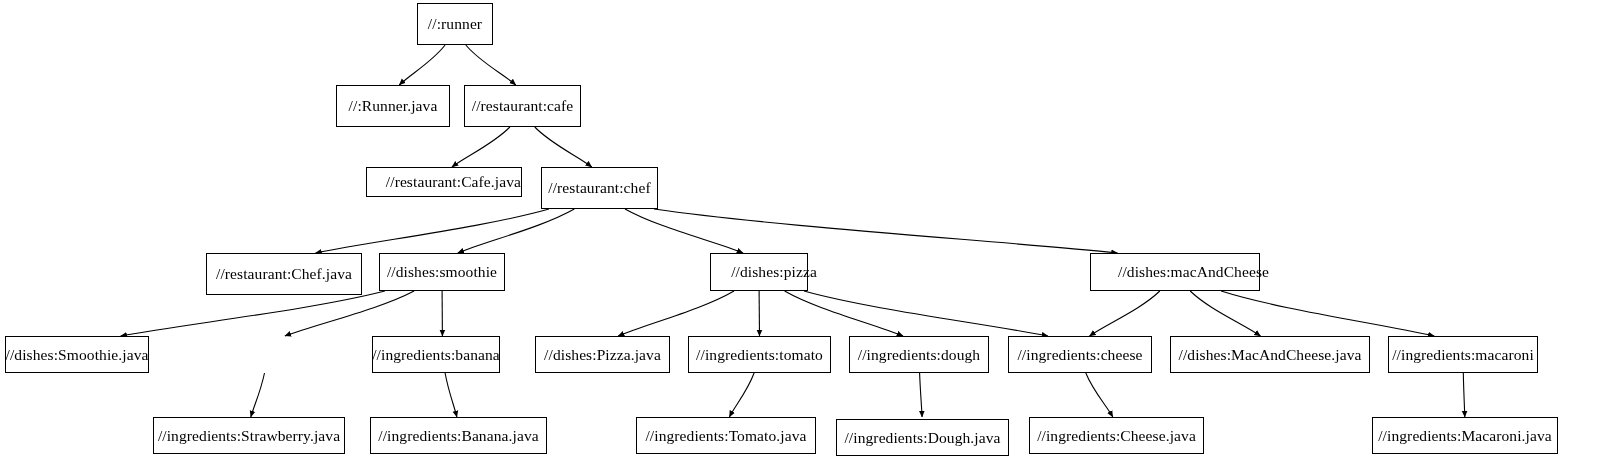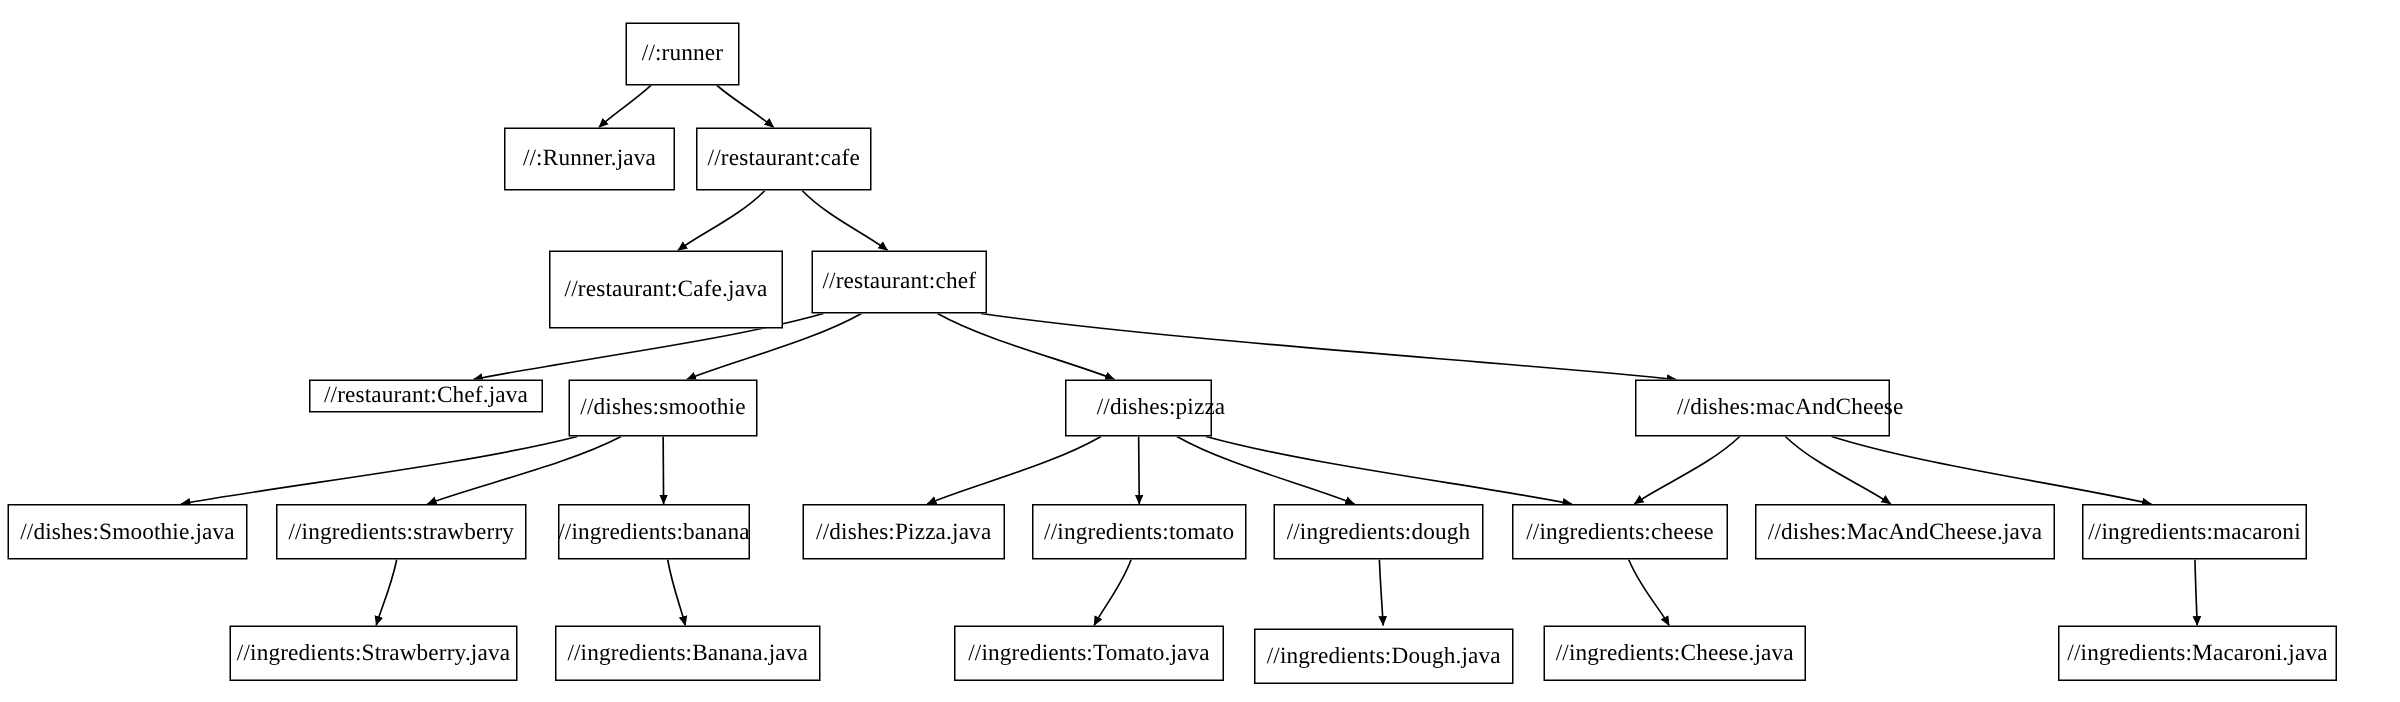--- a/index.html
+++ b/index.html
@@ -81,52 +81,49 @@
       <path d="M 1190.2 291.0 C 1209.9 309.9 1242.2 323.4 1260.5 336.0" fill="none" stroke="#000000" stroke-width="1.1" marker-end="url(#arrowhead)"></path>
       <path d="M 1221.1 291.0 C 1280.8 309.9 1378.8 323.4 1434.2 336.0" fill="none" stroke="#000000" stroke-width="1.1" marker-end="url(#arrowhead)"></path>
       <path d="M 264.5 373.0 C 260.7 391.5 254.4 404.7 250.8 417.0" fill="none" stroke="#000000" stroke-width="1.1" marker-end="url(#arrowhead)"></path>
       <path d="M 445.1 373.0 C 448.4 391.5 453.8 404.7 456.9 417.0" fill="none" stroke="#000000" stroke-width="1.1" marker-end="url(#arrowhead)"></path>
       <path d="M 754.1 373.0 C 747.2 391.5 735.8 404.7 729.4 417.0" fill="none" stroke="#000000" stroke-width="1.1" marker-end="url(#arrowhead)"></path>
       <path d="M 919.6 373.0 C 920.3 391.5 921.5 404.7 922.1 417.0" fill="none" stroke="#000000" stroke-width="1.1" marker-end="url(#arrowhead)"></path>
       <path d="M 1085.8 373.0 C 1093.4 391.5 1105.8 404.7 1112.8 417.0" fill="none" stroke="#000000" stroke-width="1.1" marker-end="url(#arrowhead)"></path>
       <path d="M 1463.3 373.0 C 1463.7 391.5 1464.4 404.7 1464.8 417.0" fill="none" stroke="#000000" stroke-width="1.1" marker-end="url(#arrowhead)"></path>
     </svg>
   <div id="node-layer">
-      <div class="graph-node" style="left: 417px; top: 15px; width: 76px; height: 42px;">
+      <div class="graph-node" style="left: 417px; top: 3px; width: 76px; height: 42px;">
         <span class="node-label">//:runner</span>
       </div>
       <div class="graph-node" style="left: 336px; top: 85px; width: 114px; height: 42px;">
         <span class="node-label">//:Runner.java</span>
       </div>
       <div class="graph-node" style="left: 464px; top: 85px; width: 117px; height: 42px;">
         <span class="node-label">//restaurant:cafe</span>
       </div>
-      <div class="graph-node" style="left: 366px; top: 167px; width: 156px; height: 52px;">
+      <div class="graph-node" style="left: 366px; top: 167px; width: 156px; height: 30px; justify-content: flex-end;">
         <span class="node-label">//restaurant:Cafe.java</span>
       </div>
       <div class="graph-node" style="left: 541px; top: 167px; width: 117px; height: 42px;">
         <span class="node-label">//restaurant:chef</span>
       </div>
-      <div class="graph-node" style="left: 206px; top: 253px; width: 156px; height: 22px;">
+      <div class="graph-node" style="left: 206px; top: 253px; width: 156px; height: 42px;">
         <span class="node-label">//restaurant:Chef.java</span>
       </div>
       <div class="graph-node" style="left: 379px; top: 253px; width: 126px; height: 38px;">
         <span class="node-label">//dishes:smoothie</span>
       </div>
       <div class="graph-node" style="left: 710px; top: 253px; width: 98px; height: 38px; padding-left: 30px;">
         <span class="node-label">//dishes:pizza</span>
       </div>
       <div class="graph-node" style="left: 1090px; top: 253px; width: 170px; height: 38px; padding-left: 37px;">
         <span class="node-label">//dishes:macAndCheese</span>
       </div>
-      <div class="graph-node" style="left: 5px; top: 336px; width: 160px; height: 37px;">
+      <div class="graph-node" style="left: 5px; top: 336px; width: 144px; height: 37px;">
         <span class="node-label">//dishes:Smoothie.java</span>
-      </div>
-      <div class="graph-node" style="left: 184px; top: 336px; width: 167px; height: 37px;">
-        <span class="node-label">//ingredients:strawberry</span>
       </div>
       <div class="graph-node" style="left: 372px; top: 336px; width: 128px; height: 37px;">
         <span class="node-label">//ingredients:banana</span>
       </div>
       <div class="graph-node" style="left: 535px; top: 336px; width: 135px; height: 37px;">
         <span class="node-label">//dishes:Pizza.java</span>
       </div>
       <div class="graph-node" style="left: 688px; top: 336px; width: 143px; height: 37px;">
         <span class="node-label">//ingredients:tomato</span>
       </div>

